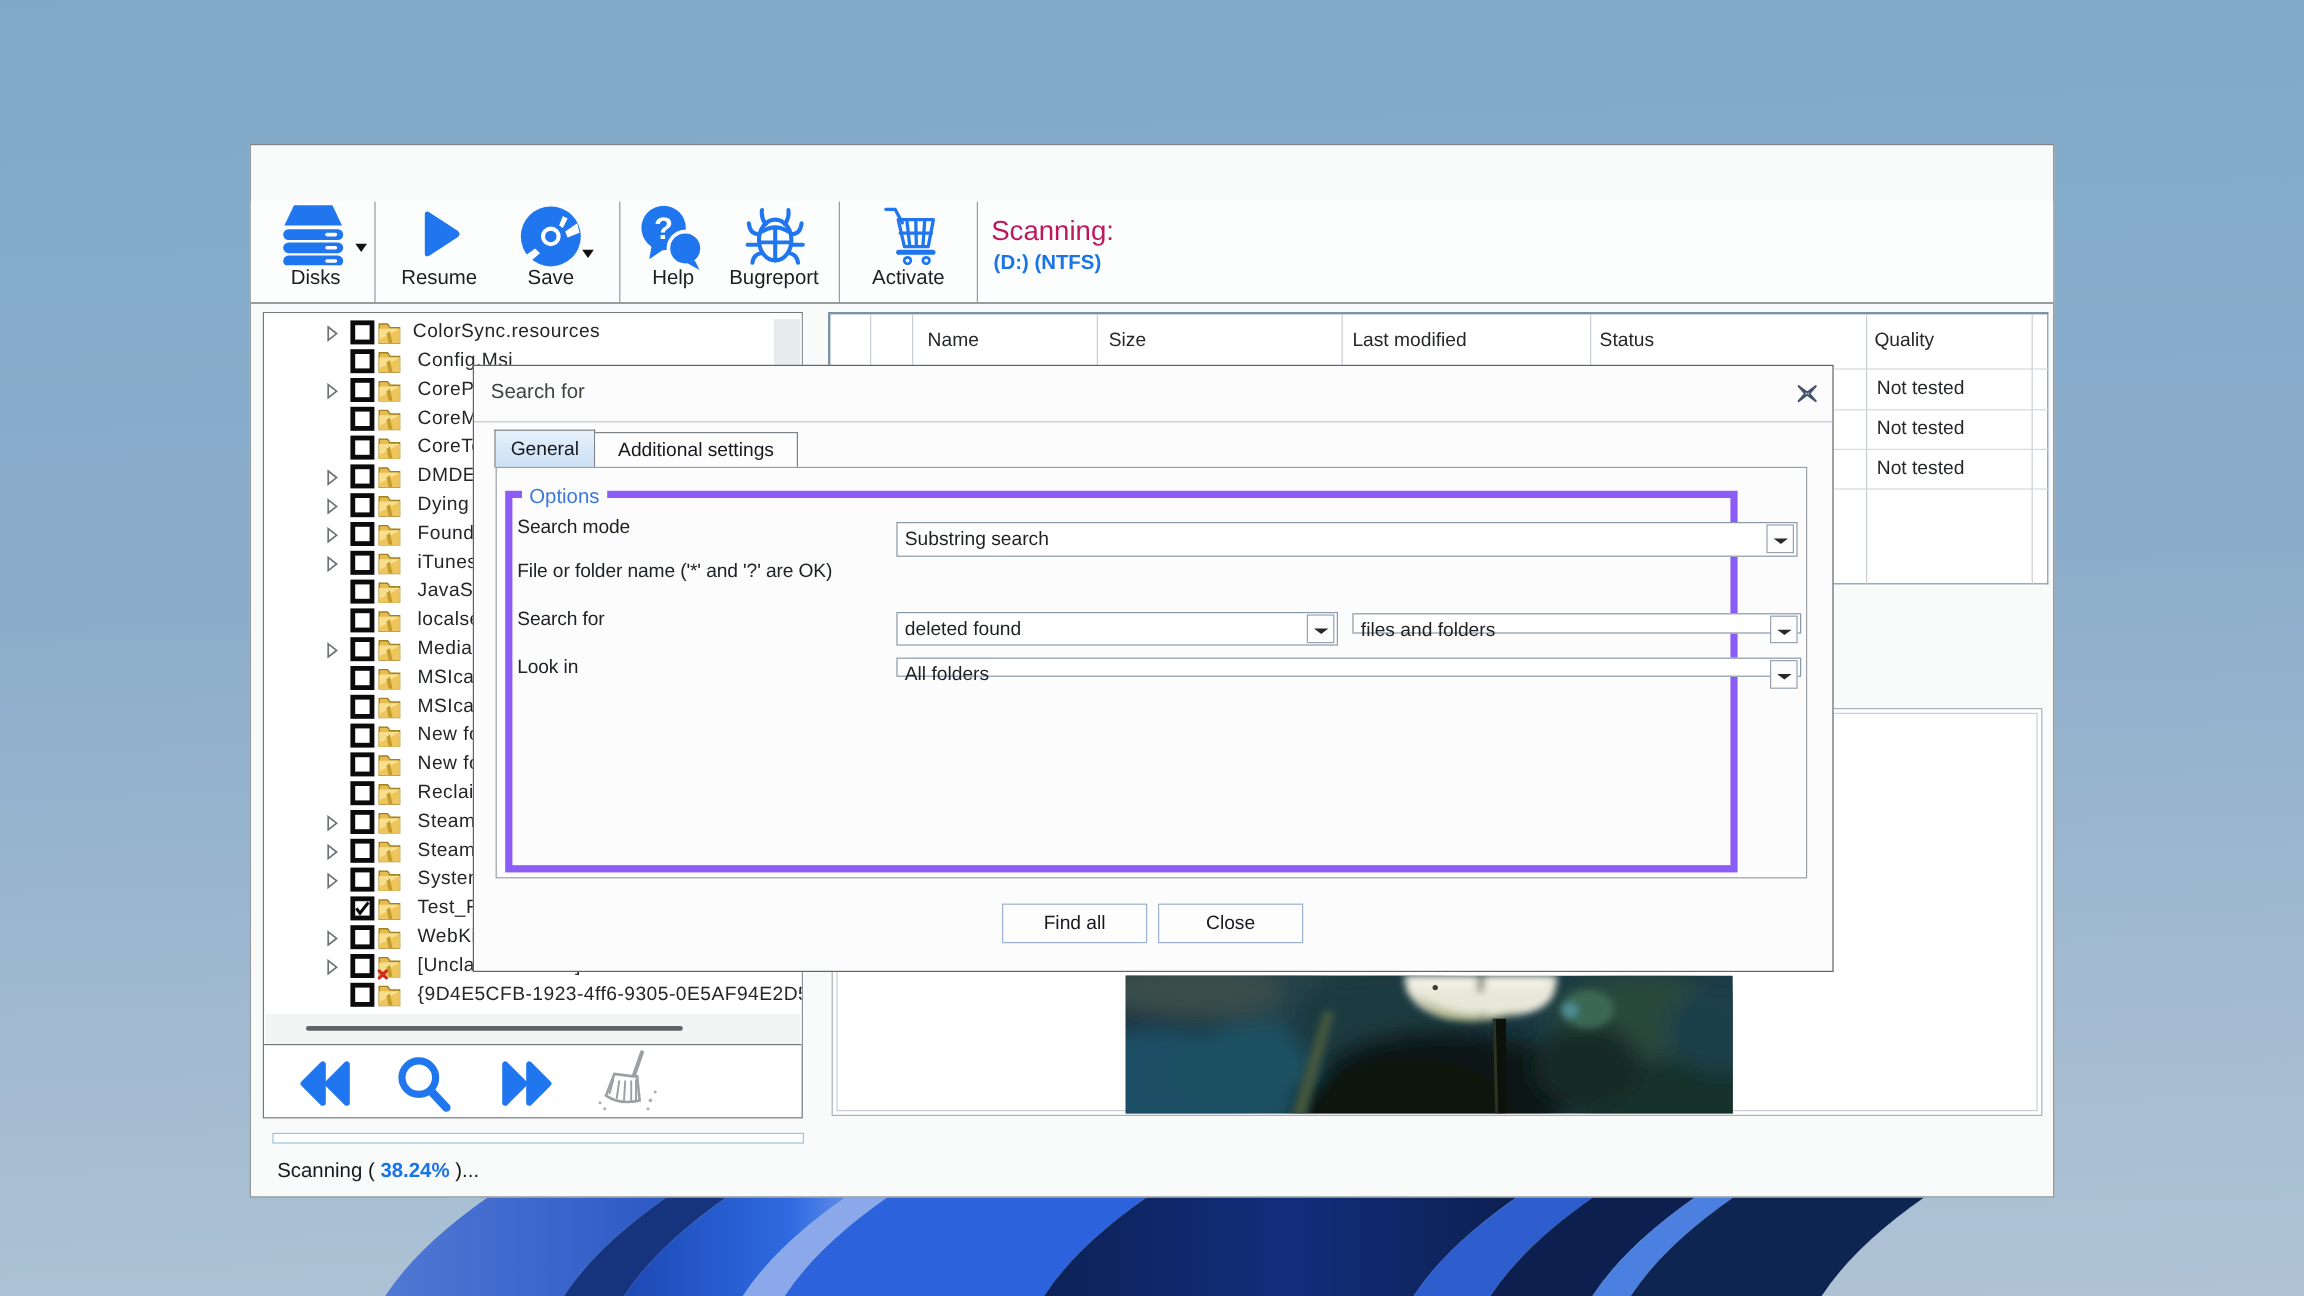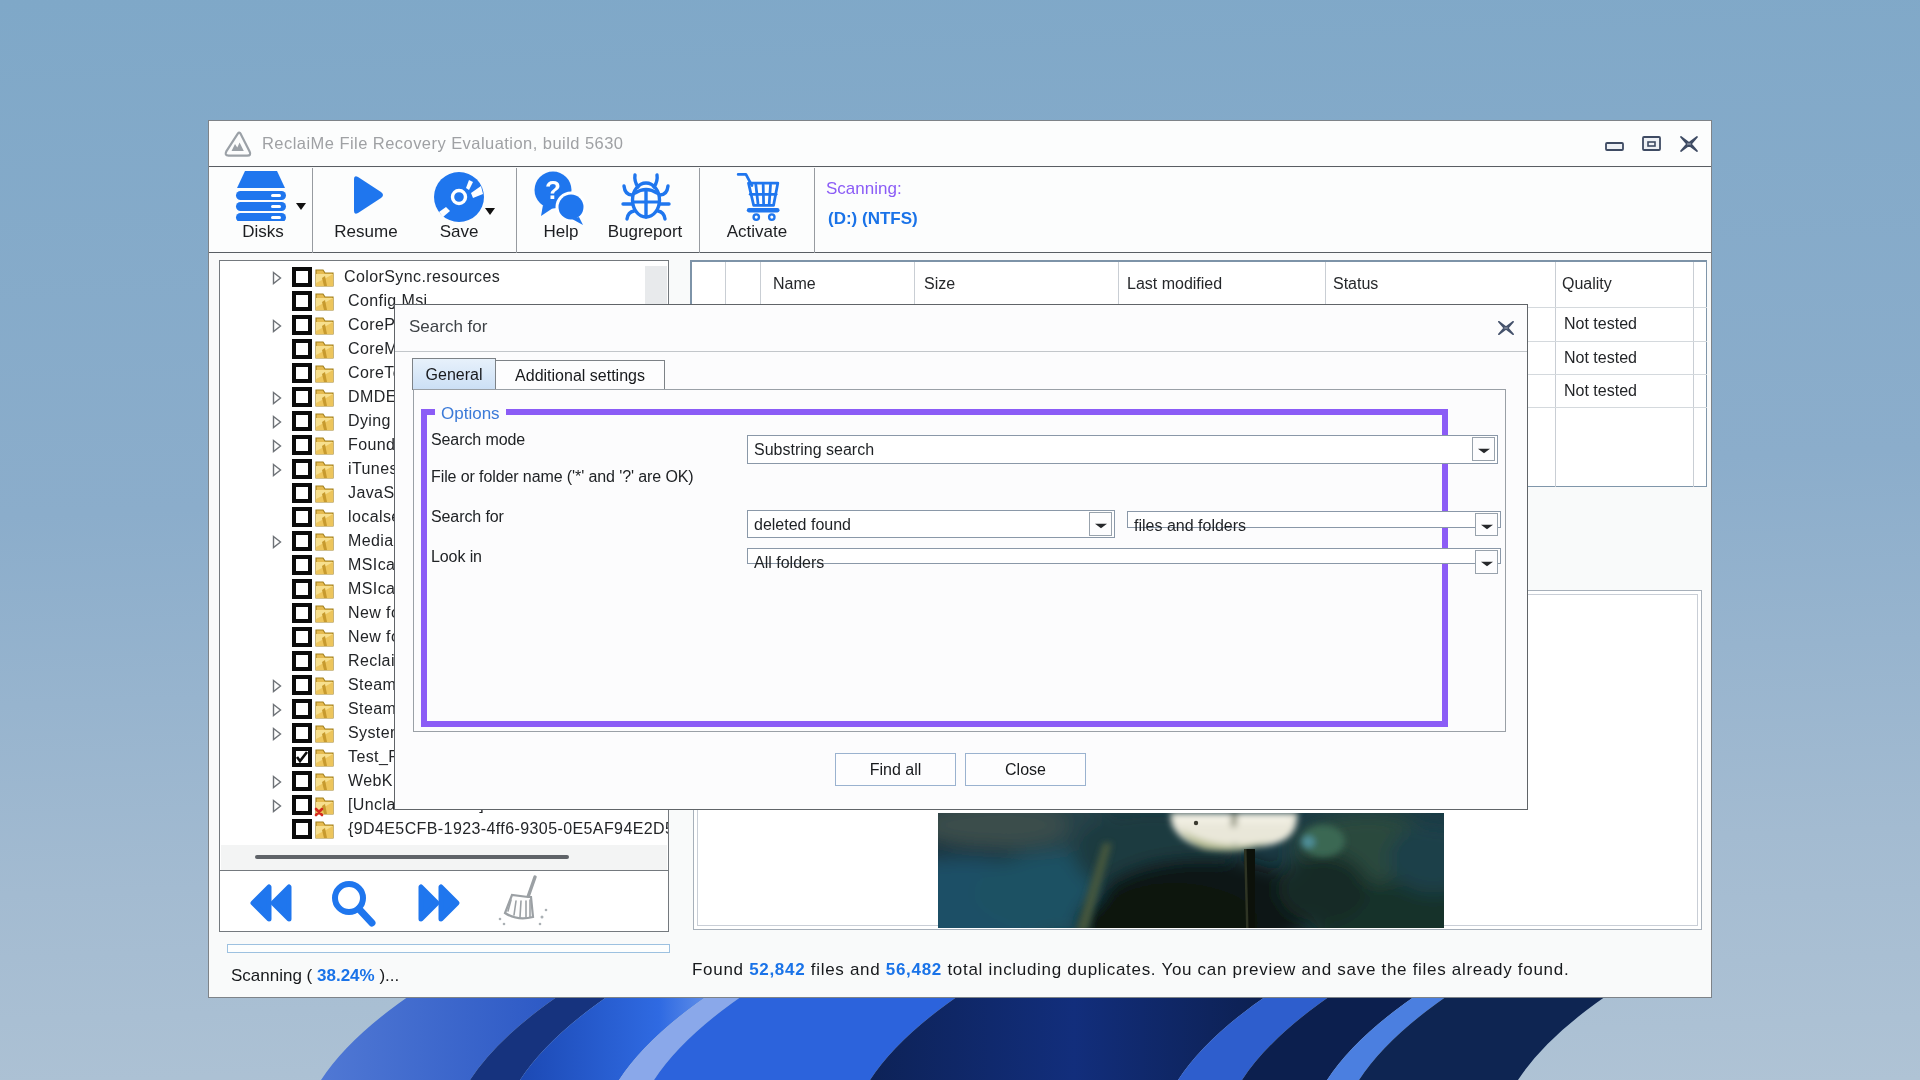--- a/index.html
+++ b/index.html
@@ -4,21 +4,21 @@
 *{margin:0;padding:0;box-sizing:border-box}
 html,body{width:1920px;height:1080px;overflow:hidden}
 body{-webkit-font-smoothing:antialiased;font-family:"Liberation Sans",sans-serif;background:linear-gradient(178deg,#7fa8c8 0%,#8badcb 45%,#a3bbd1 78%,#afc3d5 100%);position:relative}
 .abs{position:absolute}
 .win{left:208px;top:120px;width:1504px;height:878px;background:#f9fafa;border:1px solid #7e8388;z-index:5}
 .tb{left:0;top:0;width:1502px;height:46px;background:#fcfdfd;border-bottom:1px solid #595e63}
 .title{left:53px;top:13px;font-size:16.5px;color:#9fa1a4;letter-spacing:.45px}
 .toolbar{left:0;top:47px;width:1502px;height:85px;background:#fcfdfd;border-bottom:1px solid #595e63}
 .vsep{width:1px;background:#979ba0;top:0;height:85px}
 .tlabel{font-size:17px;color:#1c1e21;text-align:center;top:101px;position:absolute}
-.scan1{left:617px;top:58px;font-size:17px;color:#8b5cf6}
+.scan1{left:617px;top:58px;font-size:23px;color:#be185d}
 .scan2{left:619px;top:88px;font-size:17px;color:#1a73e8;font-weight:bold}
 .treepane{left:10px;top:139px;width:450px;height:672px;border:1px solid #74797e;background:#fff}
 .treeinner{left:0;top:0;width:448px;height:610px;border-bottom:1px solid #74797e;background:#fff;overflow:hidden}
 .trow{position:absolute;left:0;height:24px;width:436px;font-size:16px;color:#232528;white-space:nowrap;letter-spacing:.4px}
 .cb{position:absolute;width:20px;height:20px;border:4px solid #0b0b0b;background:#fff}
 .hscroll{left:1px;top:584px;width:446px;height:25px;background:#f3f4f4}
 .hthumb{left:34px;top:10px;width:314px;height:4px;background:#5f6368;border-radius:2px}
 .vthumb{left:425px;top:5px;width:22px;height:45px;background:#e8eaec}
 .progress{left:18px;top:823px;width:443px;height:9px;border:1px solid #9dc1e0;background:#fdfefe}
 .scantext{left:22px;top:845px;font-size:17px;color:#17191c}
@@ -69,37 +69,20 @@
     <path d="M330 0 L429 0 Q359.0 46 329 92 L230 92 Q260.0 46 330 0 Z" fill="url(#g3)"></path>
     <path d="M429 0 L464 0 Q394.0 46 364 92 L329 92 Q359.0 46 429 0 Z" fill="#8aa8ea"></path>
     <path d="M464 0 L680 0 Q610.0 46 580 92 L364 92 Q394.0 46 464 0 Z" fill="#2c63dc"></path>
     <path d="M680 0 L988 0 Q918.0 46 888 92 L580 92 Q610.0 46 680 0 Z" fill="url(#g4)"></path>
     <path d="M988 0 L1052 0 Q982.0 46 952 92 L888 92 Q918.0 46 988 0 Z" fill="#2e5ecd"></path>
     <path d="M1052 0 L1137 0 Q1067.0 46 1037 92 L952 92 Q982.0 46 1052 0 Z" fill="#0c1f4e"></path>
     <path d="M1137 0 L1169 0 Q1099.0 46 1069 92 L1037 92 Q1067.0 46 1137 0 Z" fill="#4b7fe0"></path>
     <path d="M1169 0 L1328 0 Q1258.0 46 1228 92 L1069 92 Q1099.0 46 1169 0 Z" fill="#0e2552"></path>
   </svg>
 <div class="abs win">
-  <div class="abs tb">
-    <svg class="abs" style="left:13px;top:9px;" width="30" height="30" viewBox="0 0 30 30">
-        <path d="M15.8 3.6 Q17.3 1.6 18.7 3.9 L27.6 21.6 Q29.6 25.6 25.2 25.6 L6.6 25.6 Q2.2 25.6 4.3 21.4 Z" fill="none" stroke="#9ba1a7" stroke-width="2.2" stroke-linejoin="round"></path>
-        <path d="M9.5 21 L13 14 L15.3 17.4 L17.6 12.6 L21.8 21 Z" fill="#9ba1a7"></path>
-      </svg>
-    <div class="abs title">ReclaiMe File Recovery Evaluation, build 5630</div>
-    <svg class="abs" style="left:1396px;top:21px;" width="19" height="9" viewBox="0 0 19 9">
-        <rect x="1" y="1" width="17" height="7" rx="1" fill="#eef1f5" stroke="#3e4b63" stroke-width="1.8"></rect>
-      </svg>
-      <svg class="abs" style="left:1433px;top:15px;" width="19" height="15" viewBox="0 0 19 15">
-        <rect x="1" y="1" width="17" height="13" rx="1" fill="#eef1f5" stroke="#3e4b63" stroke-width="1.8"></rect>
-        <rect x="6" y="6" width="7" height="4" fill="none" stroke="#3e4b63" stroke-width="1.6"></rect>
-      </svg>
-      <svg class="abs" style="left:1470px;top:15px;" width="20" height="16" viewBox="0 0 20 16">
-        <path d="M2 1 L10 7 L18 1 L12 8 L18 15 L10 9 L2 15 L8 8 Z" fill="#eef1f5" stroke="#3e4b63" stroke-width="1.7" stroke-linejoin="round"></path>
-      </svg>
-  </div>
   <div class="abs toolbar">
     <div class="abs vsep" style="left:103px"></div>
     <div class="abs vsep" style="left:307px"></div>
     <div class="abs vsep" style="left:490px"></div>
     <div class="abs vsep" style="left:605px"></div>
   </div>
   <svg class="abs" style="left:26px;top:48px;" width="52" height="52" viewBox="0 0 52 52">
  <path d="M10 2 L42 2 L50 19 L2 19 Z" fill="#1f76ee"></path>
  <rect x="1" y="22" width="50" height="9" rx="4.5" fill="#1f76ee"></rect>
  <rect x="1" y="33" width="50" height="9" rx="4.5" fill="#1f76ee"></rect>
@@ -553,21 +536,20 @@
  <g filter="url(#bl2)">
   <path d="M232 0 L360 0 L358 12 Q354 26 336 31 Q318 36 301 32 Q296 30 291 33 Q274 40 256 32 Q240 25 234 12 Z" fill="#e9e7d9"></path>
   <path d="M238 0 L352 0 L352 10 L238 10 Z" fill="#f2f0e4"></path>
   <path d="M242 16 Q280 40 334 28 Q304 42 266 36 Q248 28 242 16 Z" fill="#b9bf96"></path>
   <path d="M293 0 L300 0 L298 14 L293 14 Z" fill="#8f927e"></path>
  </g>
  <path d="M306 36 L317 36 L317 115 L308 115 Z" fill="#0c110a"></path>
  <path d="M306 36 L308.5 36 L310.5 115 L308 115 Z" fill="#2e3424"></path>
  <circle cx="258" cy="10" r="2.2" fill="#3a3a30"></circle>
 </svg>
-  <div class="abs found">Found <span class="b">52,842</span> files and <span class="b">56,482</span> total including duplicates. You can preview and save the files already found.</div>
 </div>
 
 <div class="abs dlg">
   <div class="abs dtitle">Search for</div>
   <svg class="abs" style="left:1102px;top:15px" width="18" height="16" viewBox="0 0 20 16">
     <path d="M2 1 L10 7 L18 1 L12 8 L18 15 L10 9 L2 15 L8 8 Z" fill="#eef1f5" stroke="#44516b" stroke-width="1.7" stroke-linejoin="round"></path>
   </svg>
   <div class="abs dtsep"></div>
   <div class="abs tab1">General</div>
   <div class="abs tab2">Additional settings</div>

